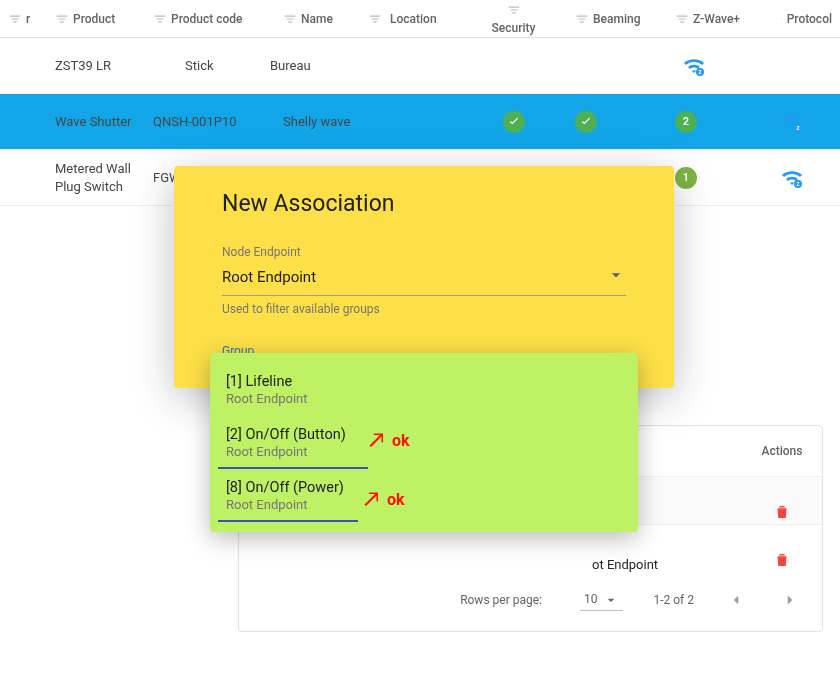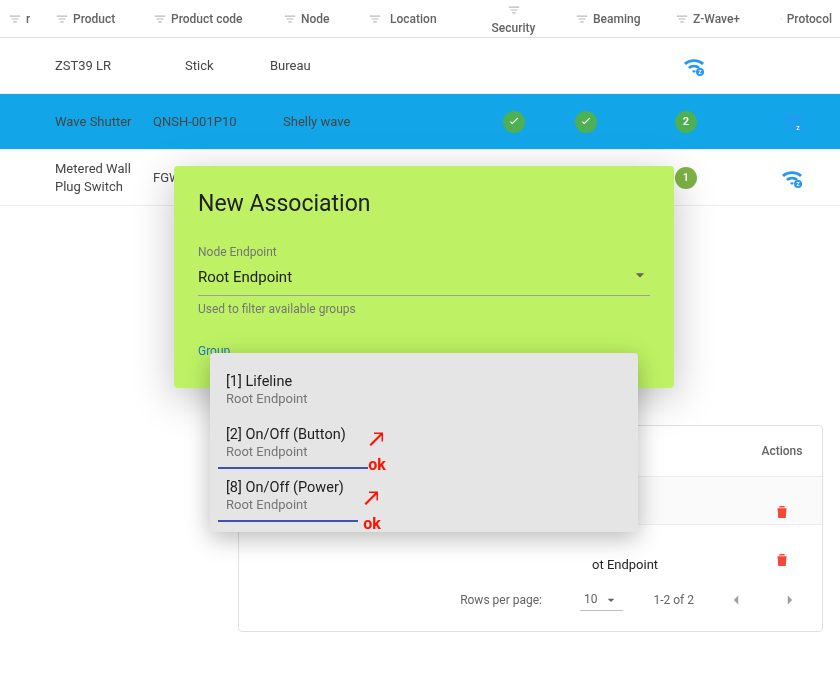--- a/index.html
+++ b/index.html
@@ -35,37 +35,37 @@
   .ac-actions{width:80px;text-align:center;}
   .assoc-row{display:flex;align-items:flex-end;height:48px;font-size:13px;border-top:1px solid #eee;}
   .assoc-row:nth-child(even){background:#fafafa;}
   .trash svg{width:18px;height:18px;fill:#f44336;cursor:pointer;}
   .pagination{display:flex;align-items:center;justify-content:flex-end;height:56px;gap:30px;font-size:12px;color:#616161;padding-right:20px;}
   .rpp-select{display:flex;align-items:flex-start;gap:6px;border-bottom:1px solid #bdbdbd;padding:2px 4px;margin-left:8px;}
   .page-arrow{width:24px;height:24px;display:flex;align-items:center;justify-content:center;}
   .page-arrow svg{width:18px;height:18px;fill:#9e9e9e;}
   
   .overlay{position:absolute;inset:0;background:rgba(255,255,255,0.02);}
-  .dialog{position:absolute;left:174px;top:166px;width:500px;background:#bef264;border-radius:4px;box-shadow:0 10px 40px rgba(0,0,0,.25);padding:24px 24px 30px;}
+  .dialog{position:absolute;left:174px;top:166px;width:500px;background:#fde047;border-radius:4px;box-shadow:0 10px 40px rgba(0,0,0,.25);padding:24px 48px 30px;}
   .dialog h2{margin:0 0 28px 0;font-size:23px;font-weight:400;color:#212121;}
   .field-label{font-size:12px;color:#757575;}
   .field-label.focused{color:#1976d2;}
   .select-line{display:flex;align-items:center;justify-content:space-between;border-bottom:1px solid #9e9e9e;padding:4px 0 6px;font-size:15px;color:#212121;margin-top:2px;}
   .select-line .arrow svg{width:20px;height:20px;fill:#616161;}
   .helper{font-size:12px;color:#757575;margin-top:6px;}
   
-  .menu{position:absolute;left:210px;top:353px;width:428px;background:#e5e5e5;border-radius:4px;box-shadow:0 6px 24px rgba(0,0,0,.28);padding:10px 0;}
+  .menu{position:absolute;left:210px;top:353px;width:428px;background:#bef264;border-radius:4px;box-shadow:0 6px 24px rgba(0,0,0,.28);padding:10px 0;}
   .menu-item{padding:10px 16px;cursor:pointer;}
   .menu-item.sel{position:relative;}
   .menu-item.sel::after{content:"";position:absolute;left:8px;right:270px;bottom:0;height:2px;background:#3f51b5;}
   .menu-item.sel2::after{content:"";position:absolute;left:8px;right:280px;bottom:0;height:2px;background:#3f51b5;}
   .mi-title{font-size:14.5px;color:#212121;}
   .mi-sub{font-size:13px;color:#757575;margin-top:1px;}
   
-  .annot{position:absolute;display:flex;align-items:center;gap:6px;color:#ff1100;font-weight:700;font-size:16px;flex-direction:column;}
+  .annot{position:absolute;display:flex;align-items:center;gap:6px;color:#ff1100;font-weight:700;font-size:16px;}
   .annot svg{width:18px;height:18px;fill:#ff1100;}
 </style>
 </head>
 <body>
 
 <div class="viewport">
 
   <div class="table-header">
     <div class="th col-num">
       <svg class="sort-icon" viewBox="0 0 24 24">
@@ -82,21 +82,21 @@
     <div class="th col-code">
       <svg class="sort-icon" viewBox="0 0 24 24">
           <path d="M3 6h18v2H3zm3 5h12v2H6zm3 5h6v2H9z" fill="#757575"></path>
         </svg>
       <span>Product code</span>
     </div>
     <div class="th col-name">
       <svg class="sort-icon" viewBox="0 0 24 24">
           <path d="M3 6h18v2H3zm3 5h12v2H6zm3 5h6v2H9z" fill="#757575"></path>
         </svg>
-      <span>Node</span>
+      <span>Name</span>
     </div>
     <div class="th col-location">
       <svg class="sort-icon" viewBox="0 0 24 24">
           <path d="M3 6h18v2H3zm3 5h12v2H6zm3 5h6v2H9z" fill="#757575"></path>
         </svg>
       <span>Location</span>
     </div>
     <div class="th col-security">
       <svg class="sort-icon" viewBox="0 0 24 24">
           <path d="M3 6h18v2H3zm3 5h12v2H6zm3 5h6v2H9z" fill="#757575"></path>

